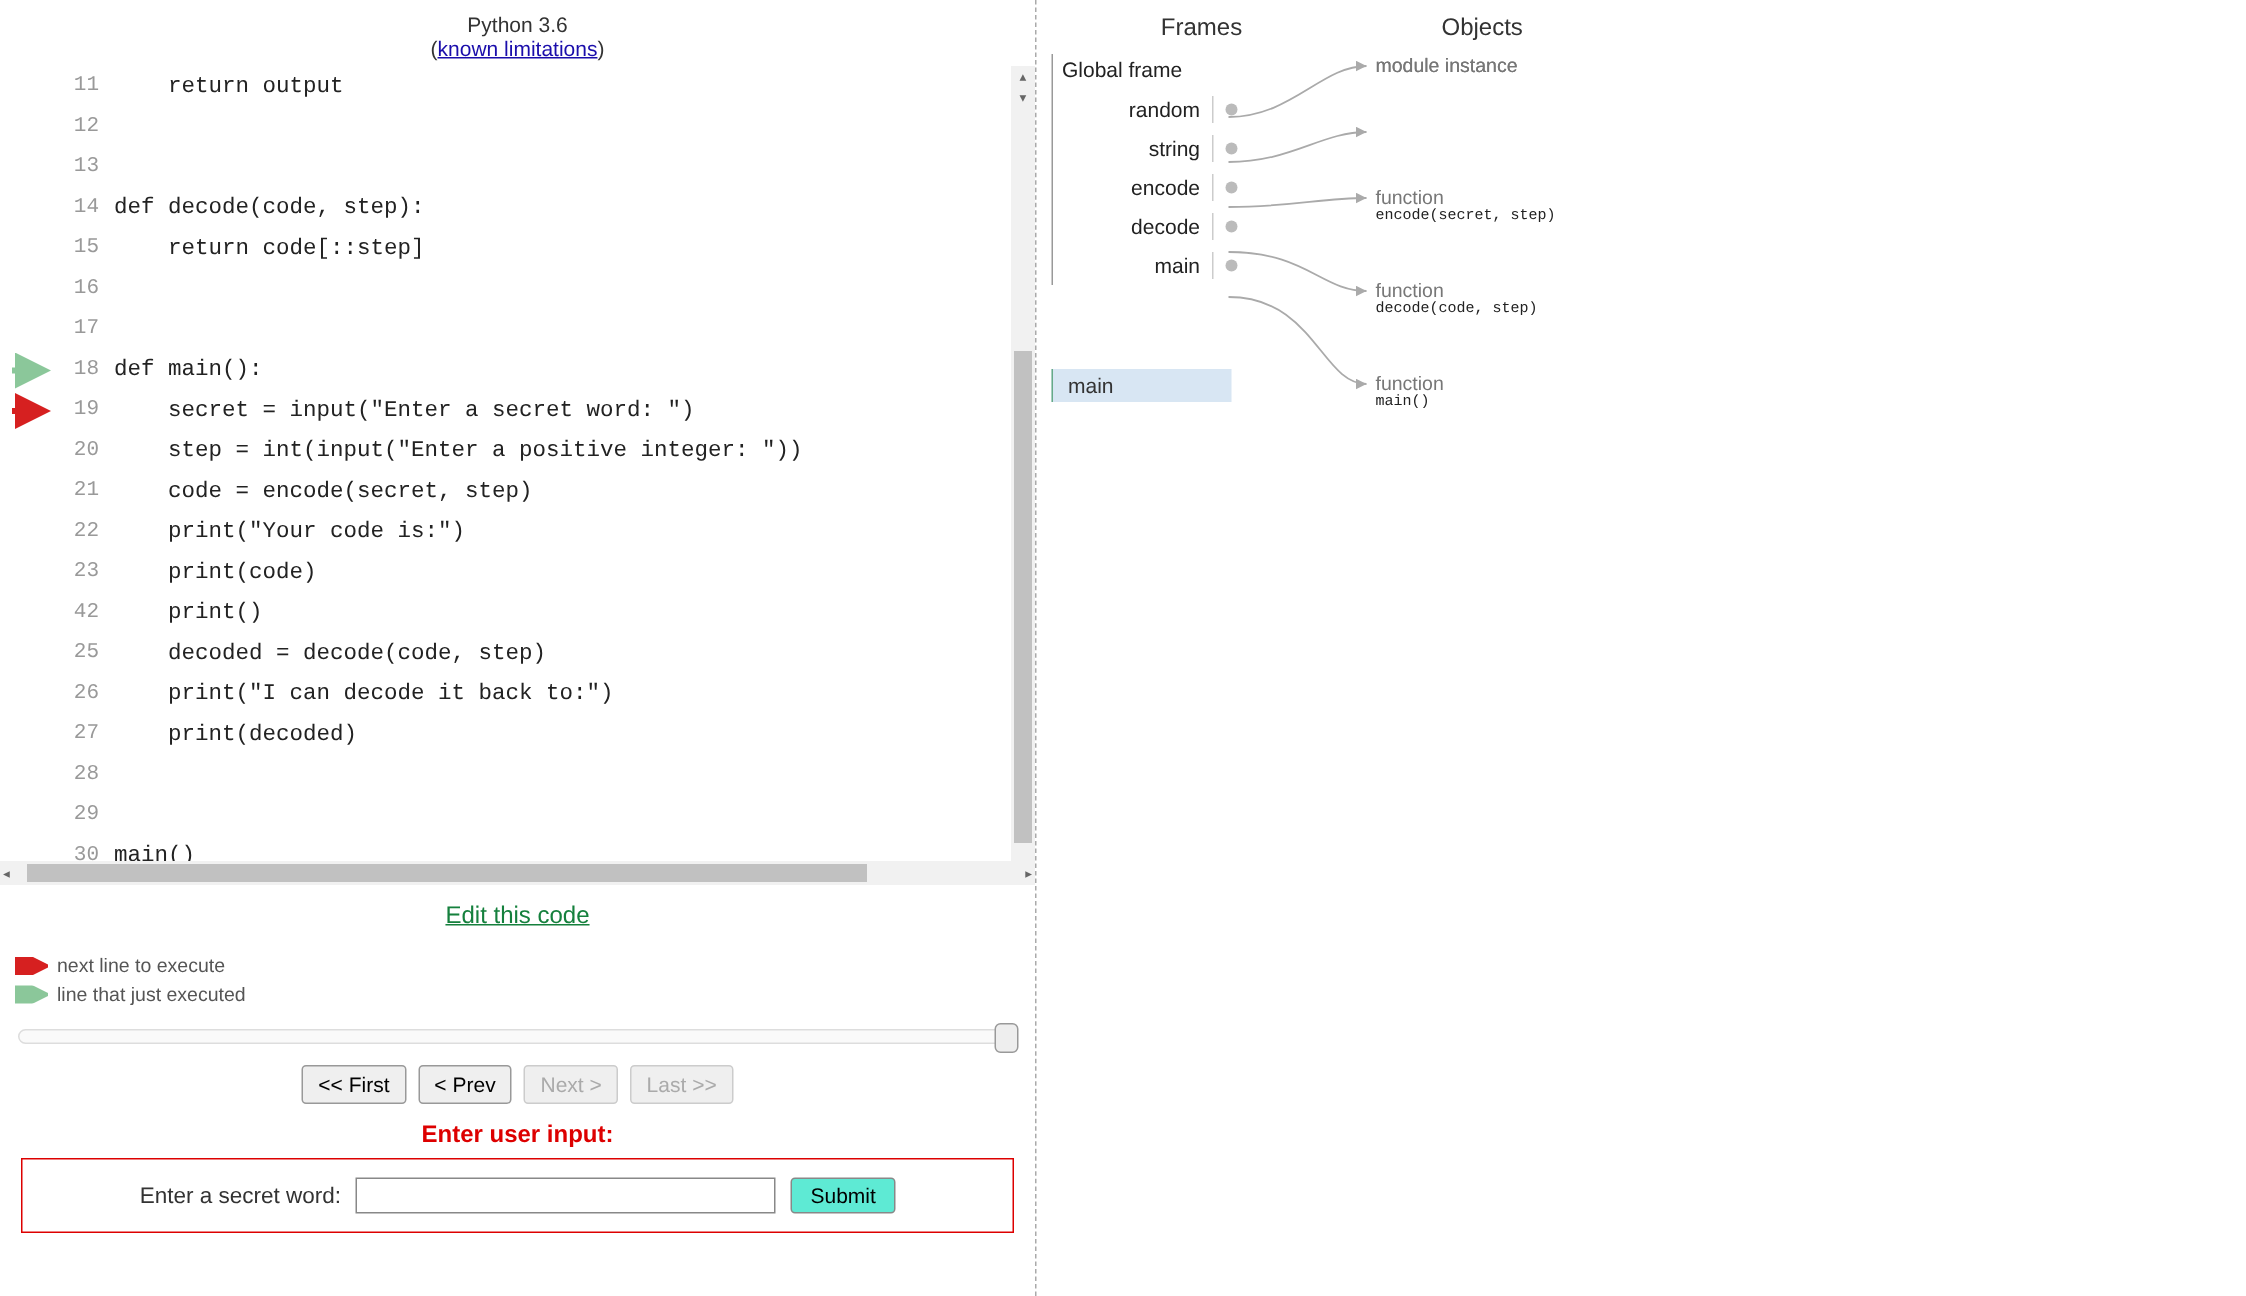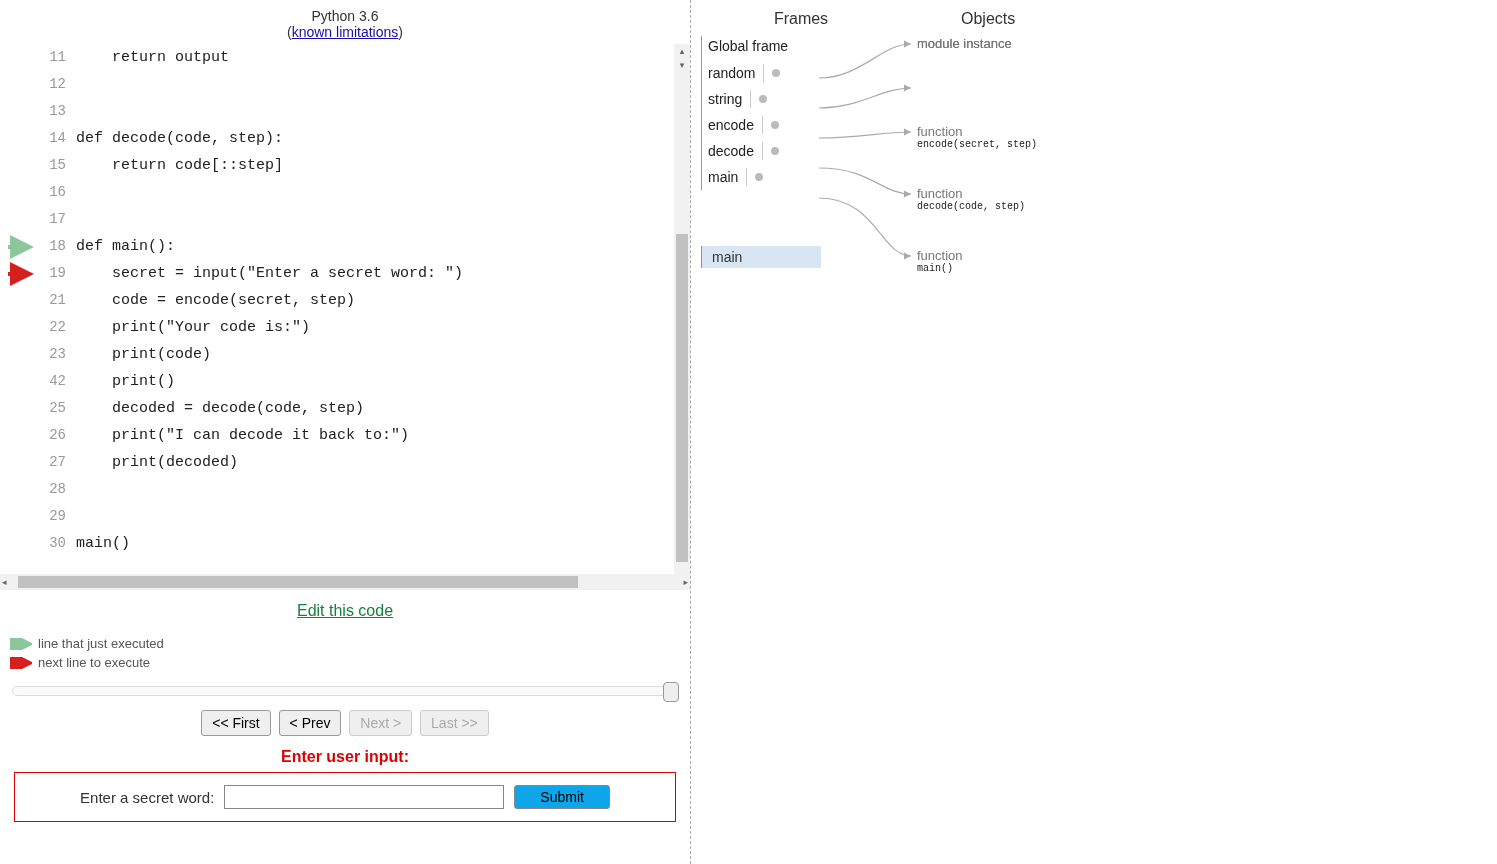--- a/index.html
+++ b/index.html
@@ -195,22 +195,22 @@
   }
   .input-box input[type=text] {
     width: 280px;
     height: 24px;
     font-size: 14px;
     border: 1px solid #888;
     padding: 2px 4px;
   }
   .input-box button {
     font-size: 14px;
-    padding: 3px 25px;
-    background: #0ea5e9;
+    padding: 3px 12px;
+    background: #5eead4;
     border: 1px solid #888;
     border-radius: 3px;
   }
   .viz-headers {
     display: flex;
     padding: 10px 0 8px 0;
   }
   .viz-headers .fh { width: 200px; text-align: center; font-size: 16px; color: #333; }
   .viz-headers .oh { flex: 1; text-align: left; padding-left: 60px; font-size: 16px; color: #333; }
   .viz-body { position: relative; padding-left: 10px; height: 300px; }
@@ -218,21 +218,21 @@
   .frame-box {
     border-left: 1px solid #999;
     position: absolute;
     font-family: Verdana, sans-serif;
     font-size: 14px;
   }
   .frame-title { padding: 2px 6px 6px 6px; color: #222; }
   .frame-row {
     display: flex;
     align-items: center;
-    justify-content: flex-start;
+    justify-content: flex-end;
     padding: 4px 6px;
     gap: 2px;
   }
   .frame-row .var { color: #222; }
   .frame-row .dot {
     width: 8px; height: 8px; border-radius: 50%; background: #bbb;
   }
   .frame-row .sep { border-left: 1px solid #ccc; height: 18px; margin: 0 6px; }
   .frame2 {
     background: #d8e6f3;
@@ -309,20 +309,24 @@
           </div>
         <div class="code-line">
             <span class="lineno">18</span>
             <span class="code-text">def main():</span>
           </div>
         <div class="code-line">
             <span class="lineno">19</span>
             <span class="code-text">    secret = input("Enter a secret word: ")</span>
           </div>
         <div class="code-line">
+            <span class="lineno">20</span>
+            <span class="code-text">    step = int(input("Enter a positive integer: "))</span>
+          </div>
+        <div class="code-line">
             <span class="lineno">21</span>
             <span class="code-text">    code = encode(secret, step)</span>
           </div>
         <div class="code-line">
             <span class="lineno">22</span>
             <span class="code-text">    print("Your code is:")</span>
           </div>
         <div class="code-line">
             <span class="lineno">23</span>
             <span class="code-text">    print(code)</span>
@@ -364,41 +368,41 @@
       <span>◂</span>
         <div class="hthumb"></div>
         <span>▸</span>
     </div>
 
     <div class="edit-link">
       <a href="#">Edit this code</a>
     </div>
 
     <div class="legend">
+      <div class="legend-row">
+        <svg width="22" height="12">
+            <defs>
+              <marker id="lr" markerWidth="6" markerHeight="6" refX="4" refY="3" orient="auto">
+                <path d="M0,0 L6,3 L0,6 Z" fill="#d62020"></path>
+              </marker>
+            </defs>
+            <line x1="0" y1="6" x2="16" y2="6" stroke="#d62020" stroke-width="4" marker-end="url(#lr)"></line>
+          </svg>
+        <span>next line to execute</span>
+      </div>
       <div class="legend-row">
         <svg width="22" height="12">
             <defs>
               <marker id="lg" markerWidth="6" markerHeight="6" refX="4" refY="3" orient="auto">
                 <path d="M0,0 L6,3 L0,6 Z" fill="#8bc79a"></path>
               </marker>
             </defs>
             <line x1="0" y1="6" x2="16" y2="6" stroke="#8bc79a" stroke-width="4" marker-end="url(#lg)"></line>
           </svg>
         <span>line that just executed</span>
-      </div>
-      <div class="legend-row">
-        <svg width="22" height="12">
-            <defs>
-              <marker id="lr" markerWidth="6" markerHeight="6" refX="4" refY="3" orient="auto">
-                <path d="M0,0 L6,3 L0,6 Z" fill="#d62020"></path>
-              </marker>
-            </defs>
-            <line x1="0" y1="6" x2="16" y2="6" stroke="#d62020" stroke-width="4" marker-end="url(#lr)"></line>
-          </svg>
-        <span>next line to execute</span>
       </div>
     </div>
 
     <div class="slider-track">
       <div class="slider-thumb"></div>
     </div>
 
     <div class="controls">
       <button>&lt;&lt; First</button>
       <button>&lt; Prev</button>

